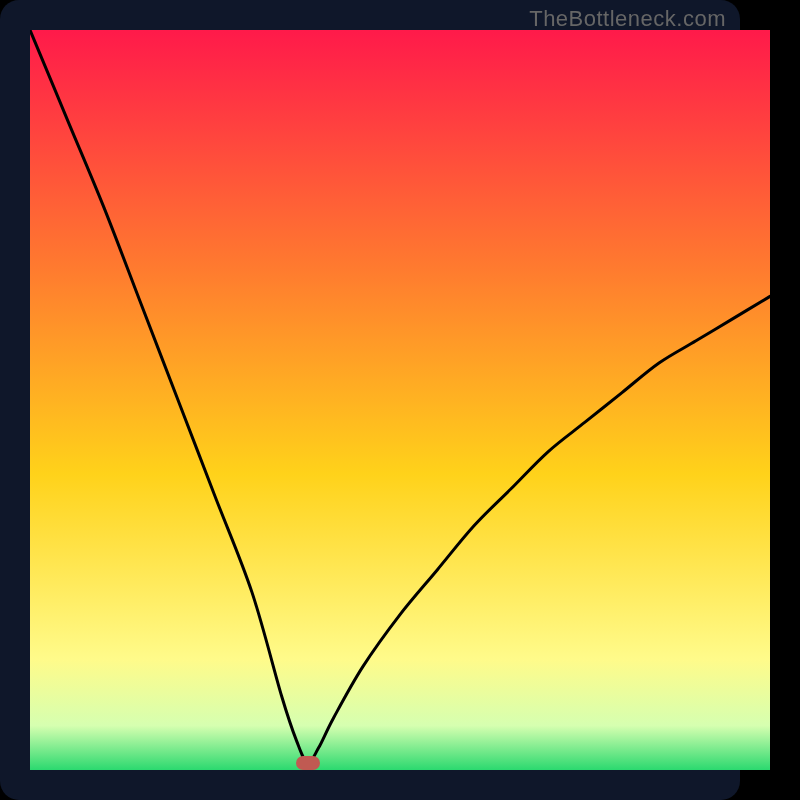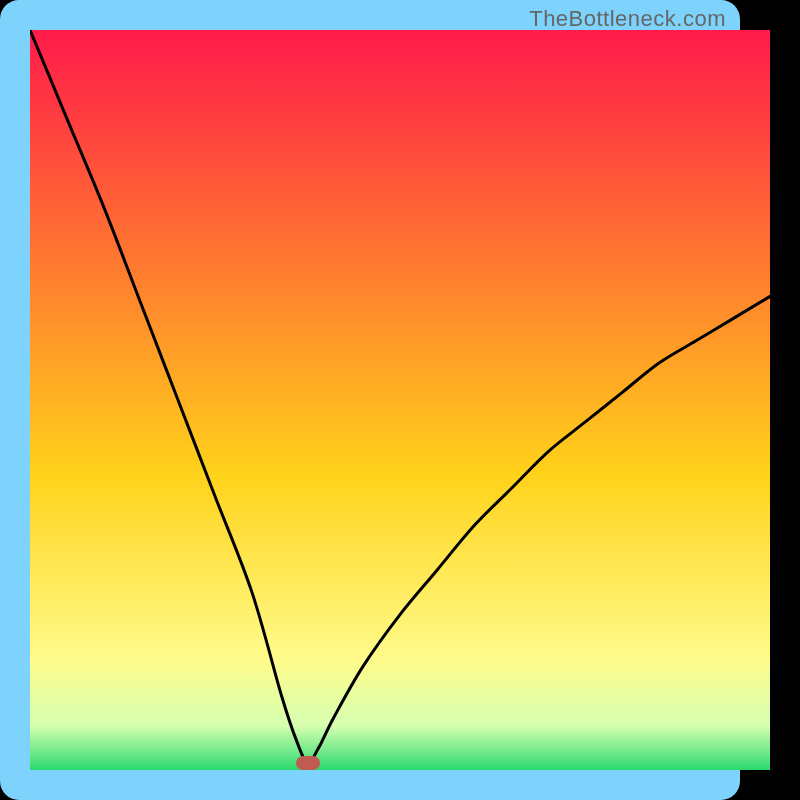--- a/index.html
+++ b/index.html
@@ -8,21 +8,21 @@
     width: 800px;
     height: 800px;
     overflow: hidden;
     background: #000;
     font-family: Arial, Helvetica, sans-serif;
   }
   .frame {
     position: relative;
     width: 740px;
     height: 800px;
-    background: #7dd3fc;
+    background: #0f172a;
     border-radius: 19px;
   }
   .watermark {
     position: absolute;
     top: 6px;
     right: 14px;
     color: #666;
     font-size: 22px;
     letter-spacing: 0.5px;
     font-weight: 400;

